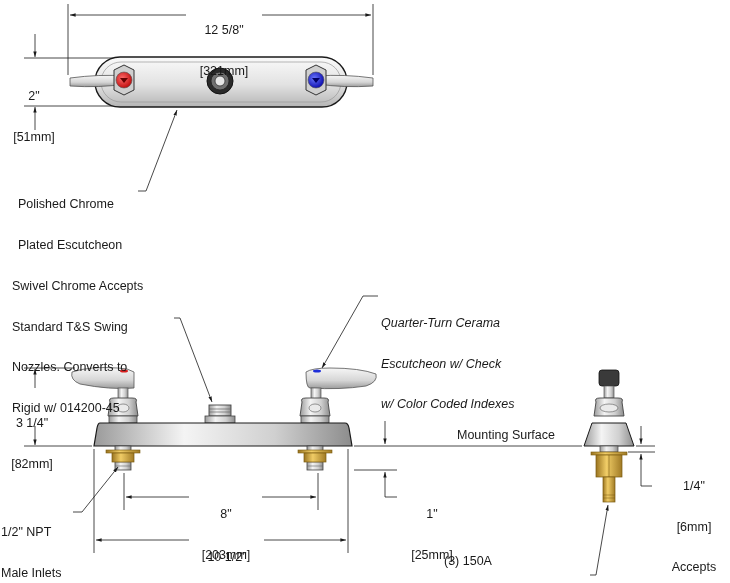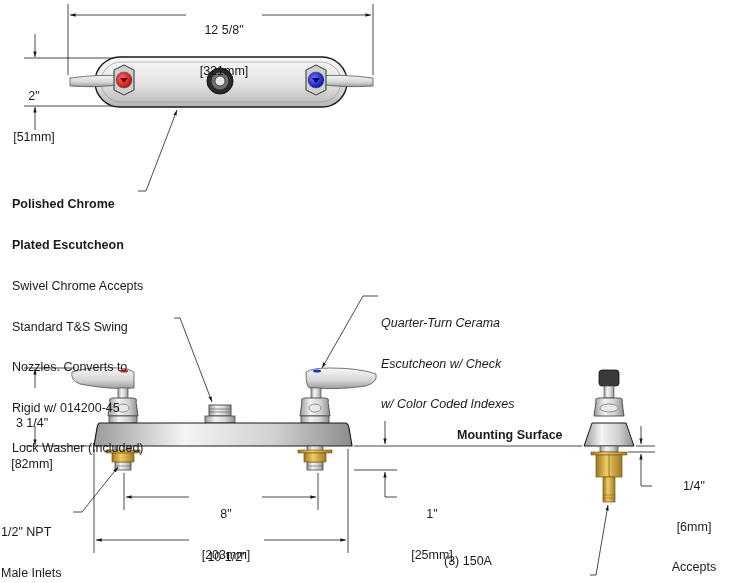--- a/index.html
+++ b/index.html
@@ -169,45 +169,44 @@
 <div class="lbl center" style="left:186px; top:-3px; width:76px;">
   <span class="ln">12 5/8"</span>
   <span class="ln">[321mm]</span>
 </div>
 
 <div class="lbl center" style="left:4px; top:63px; width:60px;">
   <span class="ln">2"</span>
   <span class="ln">[51mm]</span>
 </div>
 
-<div class="lbl" style="left:12px; top:171px;font-weight:bold;">
+<div class="lbl" style="left:18px; top:171px;">
   <span class="ln">Polished Chrome</span>
   <span class="ln">Plated Escutcheon</span>
 </div>
 
 <div class="lbl" style="left:12px; top:253px;">
   <span class="ln">Swivel Chrome Accepts</span>
   <span class="ln">Standard T&amp;S Swing</span>
   <span class="ln">Nozzles. Converts to</span>
   <span class="ln">Rigid w/ 014200-45</span>
-  <span class="ln">Lock Washer (Included)</span>
 </div>
 
 <div class="lbl" style="left:381px; top:290px;font-style:italic;">
   <span class="ln">Quarter-Turn Cerama</span>
   <span class="ln">Escutcheon w/ Check</span>
   <span class="ln">w/ Color Coded Indexes</span>
 </div>
 
 <div class="lbl center" style="left:2px; top:390px; width:60px;">
   <span class="ln">3 1/4"</span>
   <span class="ln">[82mm]</span>
 </div>
 
-<div class="lbl" style="left:457px; top:429px;font-weight:bold;">Mounting Surface</div>
+<div class="lbl" style="left:457px; top:429px;">Mounting Surface</div>
 
 <div class="lbl center" style="left:190px; top:481px; width:72px;">
   <span class="ln">8"</span>
   <span class="ln">[203mm]</span>
 </div>
 
 <div class="lbl center" style="left:190px; top:524px; width:74px;">
   <span class="ln">10 1/2"</span>
   
 </div>

